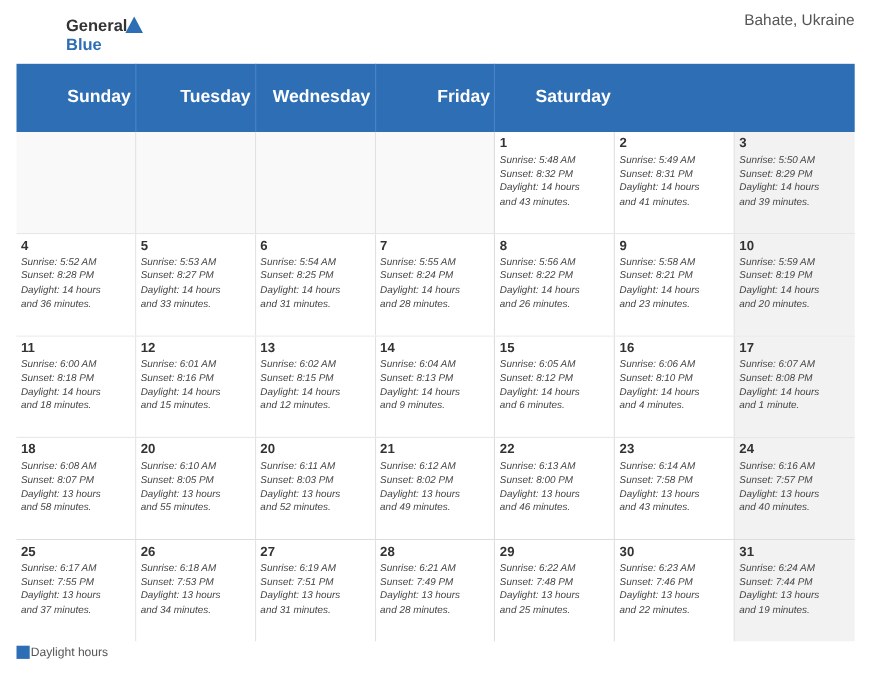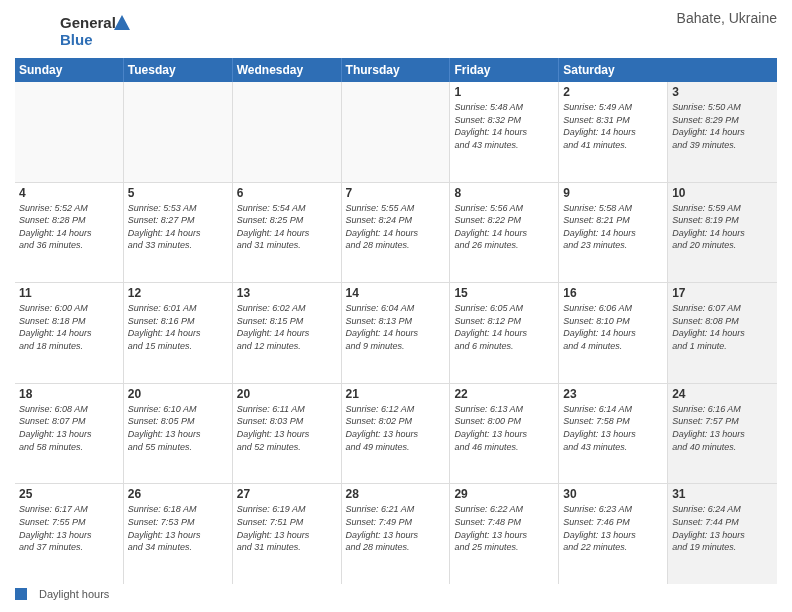--- a/index.html
+++ b/index.html
@@ -48,24 +48,24 @@
       display: flex;
       flex-direction: column;
     }
     .cal-header {
       display: grid;
       grid-template-columns: repeat(7, 1fr);
       background: #2e6eb5;
     }
     .cal-header-cell {
       color: #fff;
-      font-size: 12px;
+      font-size: 16px;
       font-weight: bold;
-      padding: 5px 4px;
-      text-align: left;
+      padding: 22px 4px;
+      text-align: right;
       border-right: 1px solid #4a84c8;
     }
     .cal-header-cell:last-child { border-right: none; }
     .cal-body {
       display: flex;
       flex-direction: column;
       flex: 1;
     }
     .cal-row {
       display: grid;
@@ -98,21 +98,21 @@
       font-style: italic;
     }
     .footer {
       margin-top: 4px;
       font-size: 11px;
       color: #555;
     }
     .footer-item {
       display: inline-flex;
       align-items: center;
-      gap: 12px;
+      gap: 1px;
     }
     .footer-dot {
       width: 12px;
       height: 12px;
       background: #2e6eb5;
       display: inline-block;
     }
   </style>
 </head>
 <body>
@@ -129,21 +129,20 @@
     <div class="title-block">
       <div class="location">Bahate, Ukraine</div>
     </div>
   </div>
 
   <div class="calendar">
     <div class="cal-header">
     <div class="cal-header-cell">Sunday</div>
         <div class="cal-header-cell">Tuesday</div>
         <div class="cal-header-cell">Wednesday</div>
-        <div class="cal-header-cell">Thursday</div>
         <div class="cal-header-cell">Friday</div>
         <div class="cal-header-cell">Saturday</div>
       </div>
     <div class="cal-body">
     <div class="cal-row">
           <div class="cal-cell empty"></div>
           <div class="cal-cell empty"></div>
           <div class="cal-cell empty"></div>
           <div class="cal-cell empty"></div>
           <div class="cal-cell">

